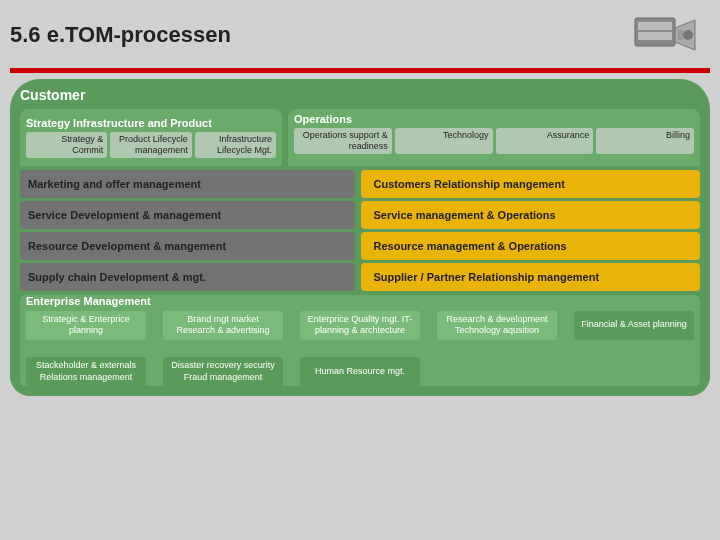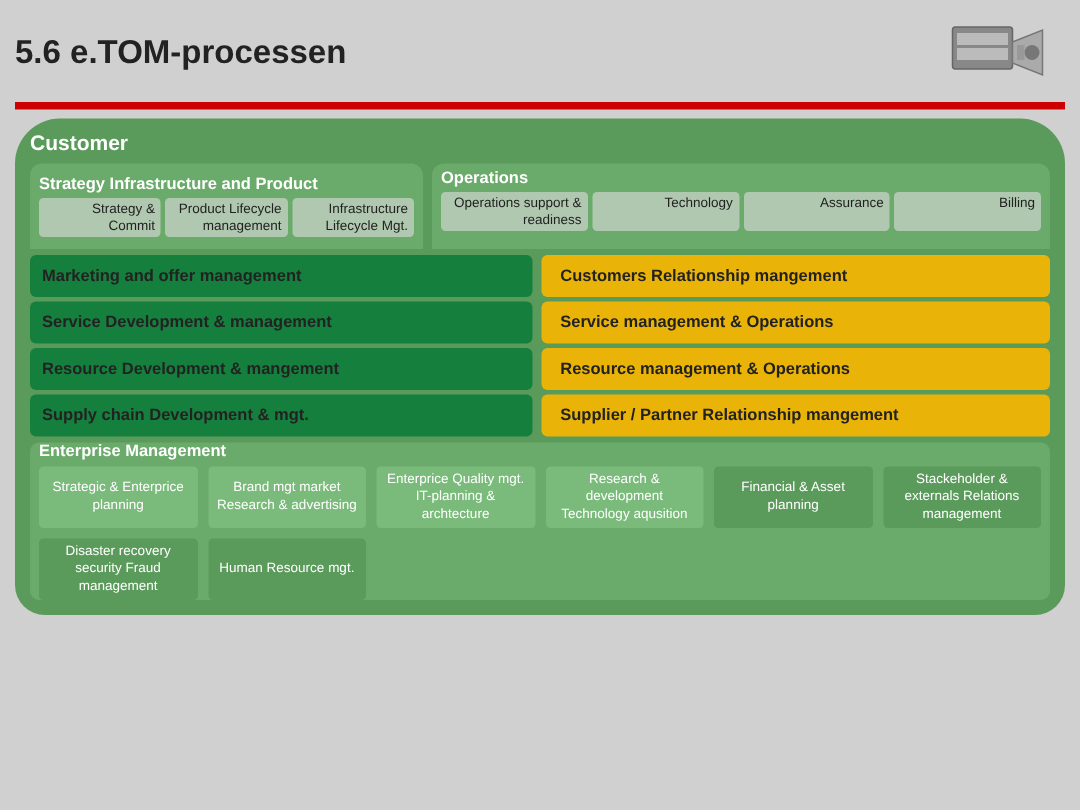--- a/index.html
+++ b/index.html
@@ -98,21 +98,21 @@
       line-height: 1.2;
     }
 
     .row-section {
       display: flex;
       gap: 6px;
       margin-bottom: 3px;
     }
 
     .row-cell {
-      background: #15803d;
+      background: #737373;
       border-radius: 4px;
       padding: 6px 8px;
       font-size: 11px;
       font-weight: bold;
       color: #222;
       flex: 1;
       display: flex;
       align-items: center;
       min-height: 28px;
     }
@@ -131,22 +131,22 @@
 
     .enterprise-title {
       font-weight: bold;
       color: #fff;
       font-size: 11px;
       margin-bottom: 4px;
     }
 
     .enterprise-grid {
       display: grid;
-      grid-template-columns: 1fr 1fr 1fr 1fr 1fr 1fr;
-      gap: 7px;
+      grid-template-columns: 1fr 1fr 1fr 1fr 1fr;
+      gap: 17px;
     }
 
     .ent-cell {
       background: #7aba7a;
       border-radius: 3px;
       padding: 3px 5px;
       font-size: 9px;
       color: #fff;
       text-align: center;
       line-height: 1.3;

